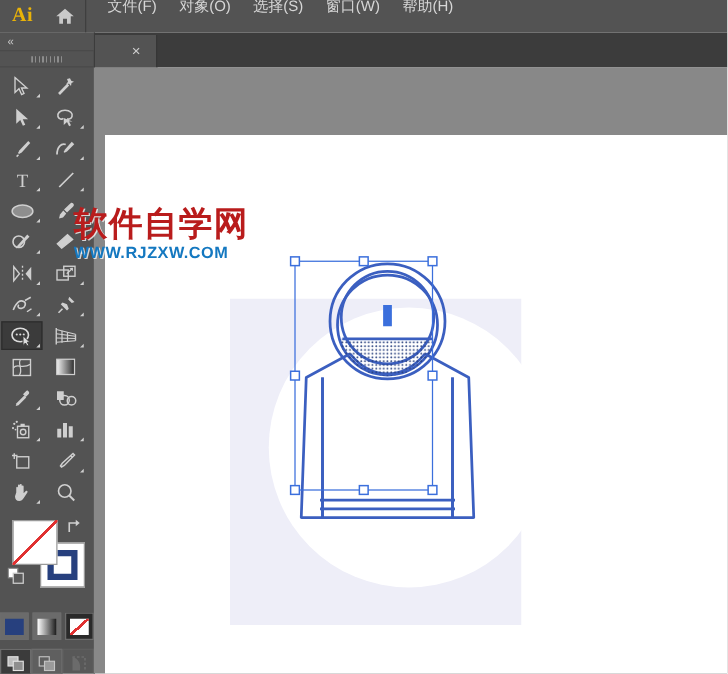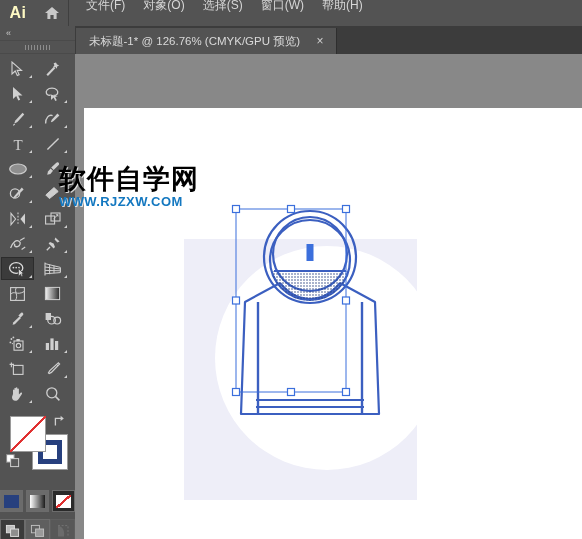--- a/index.html
+++ b/index.html
@@ -11,22 +11,22 @@
   }
   #app{position:relative;width:582px;height:539px;overflow:hidden;}
 
   
   .menubar{
     position:absolute;left:0;top:0;width:582px;height:26px;
     background:#535353;display:flex;align-items:center;
   }
   .ai-logo{
     width:36px;height:26px;display:flex;align-items:center;justify-content:center;
-    color:#fef9c3;font-size:16px;font-weight:bold;letter-spacing:.5px;
-    font-family:Liberation Sans, sans-serif;
+    color:#eab308;font-size:16px;font-weight:bold;letter-spacing:.5px;
+    font-family:Liberation Serif, serif;
   }
   .home-ico{width:32px;height:26px;display:flex;align-items:center;justify-content:center;}
   .home-ico svg{display:block;}
   .mb-sep{width:1px;height:26px;background:#3f3f3f;margin-right:8px;}
   .menu-item{
     color:#d6d6d6;font-size:12px;padding:16px 9px;height:43px;line-height:26px;
     white-space:nowrap;cursor:default;
   }
 
   
@@ -150,21 +150,21 @@
   }
   .art-svg{position:absolute;left:0;top:0;width:498px;height:431px;}
 
   
   .watermark{
     position:absolute;left:59px;top:164px;width:152px;height:48px;
     pointer-events:none;
   }
   .wm-cn{
     font-family:"Liberation Sans","DejaVu Sans",sans-serif;
-    font-size:27px;font-weight:bold;color:#000000;letter-spacing:1px;
+    font-size:27px;font-weight:bold;color:#b91c1c;letter-spacing:1px;
     line-height:30px;text-shadow:1px 1px 0 rgba(255,255,255,.75);
   }
   .wm-en{
     font-family:"Liberation Sans","DejaVu Sans",sans-serif;
     font-size:13px;font-weight:bold;color:#1478c0;letter-spacing:.4px;
     line-height:15px;text-shadow:1px 1px 0 rgba(255,255,255,.75);
   }
 </style>
 </head>
 <body>
@@ -181,21 +181,20 @@
     <div class="mb-sep"></div>
     <div class="menu-item">文件(F)</div>
     <div class="menu-item">对象(O)</div>
     <div class="menu-item">选择(S)</div>
     <div class="menu-item">窗口(W)</div>
     <div class="menu-item">帮助(H)</div>
   </div>
 
   <div class="tabbar">
     <div class="doc-tab">
-      <span class="doc-tab-label">未标题-1* @ 126.76% (CMYK/GPU 预览)</span>
       <span class="doc-tab-close">×</span>
     </div>
   </div>
 
   <div class="toolbar">
 
     <div class="tb-collapse">«</div>
     <div class="tb-grip">
         <i></i>
       </div>

